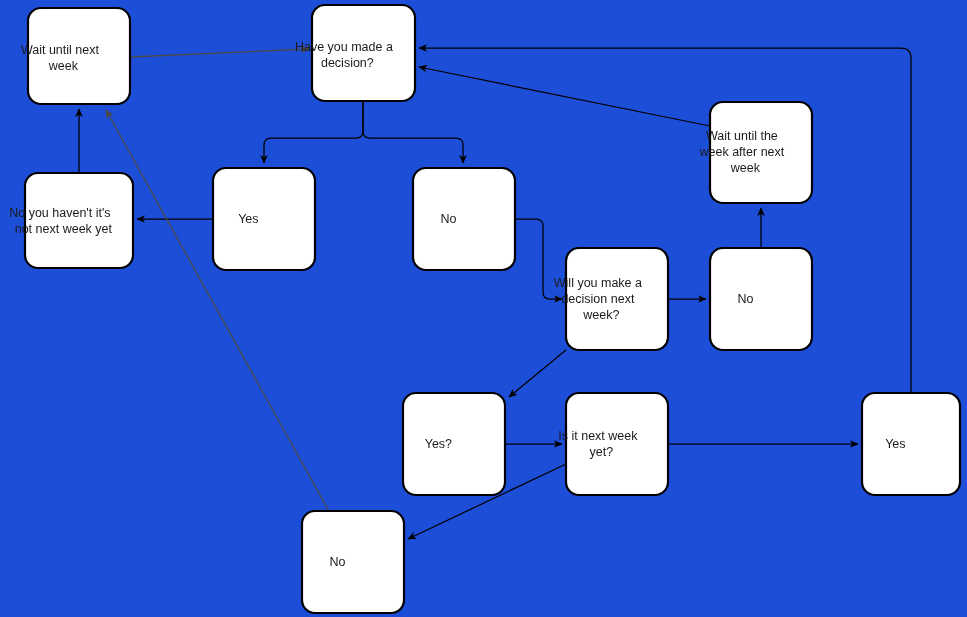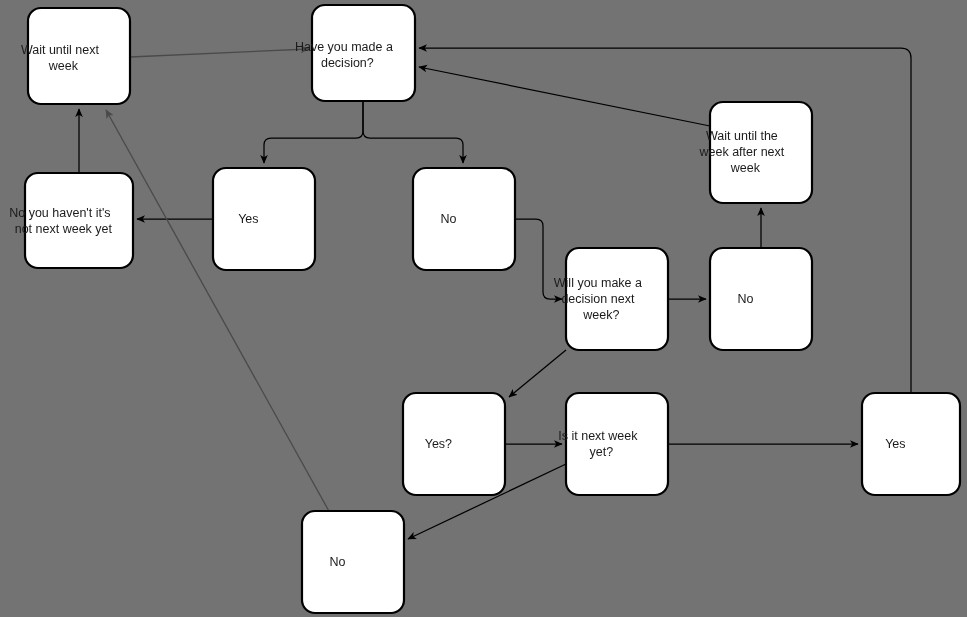--- a/index.html
+++ b/index.html
@@ -4,21 +4,21 @@
 <style>
   html, body {
     margin: 0;
     padding: 0;
     background: #ffffff;
   }
   #canvas-wrap {
     position: relative;
     width: 967px;
     height: 617px;
-    background: #737373;
+    background: #1d4ed8;
     overflow: hidden;
     font-family: "Liberation Sans", sans-serif;
   }
   svg.diagram {
     position: absolute;
     top: 0;
     left: 0;
     width: 967px;
     height: 617px;
     display: block;

